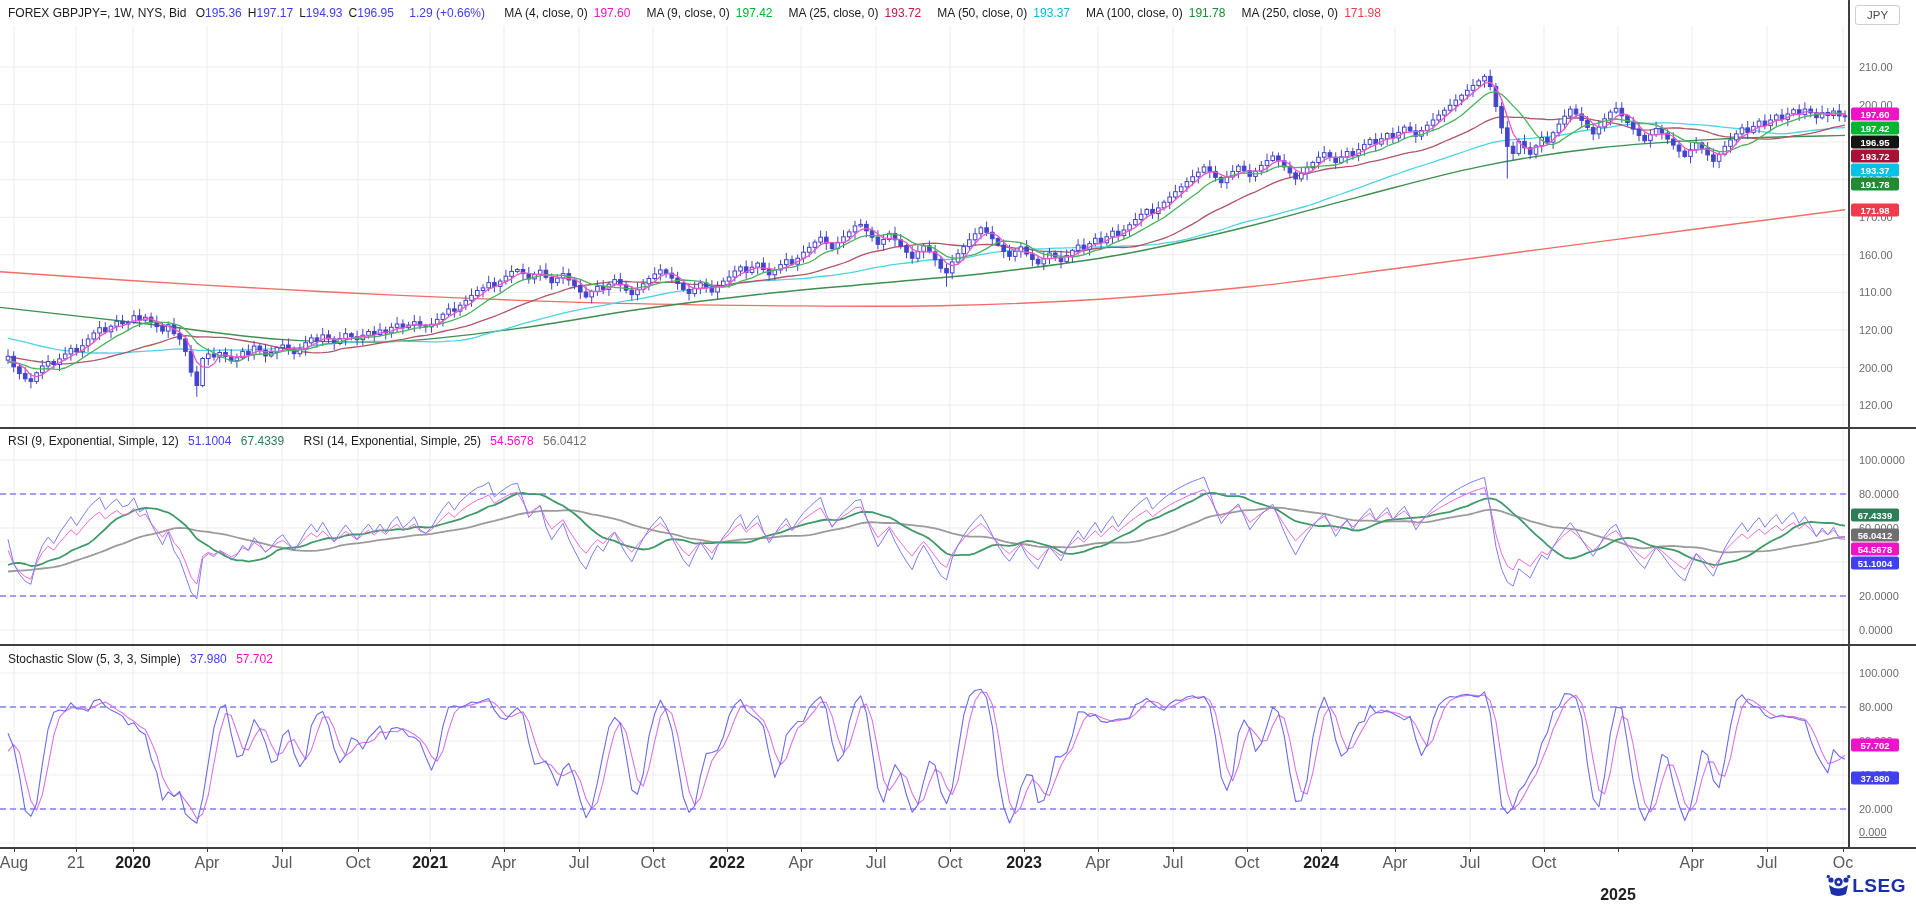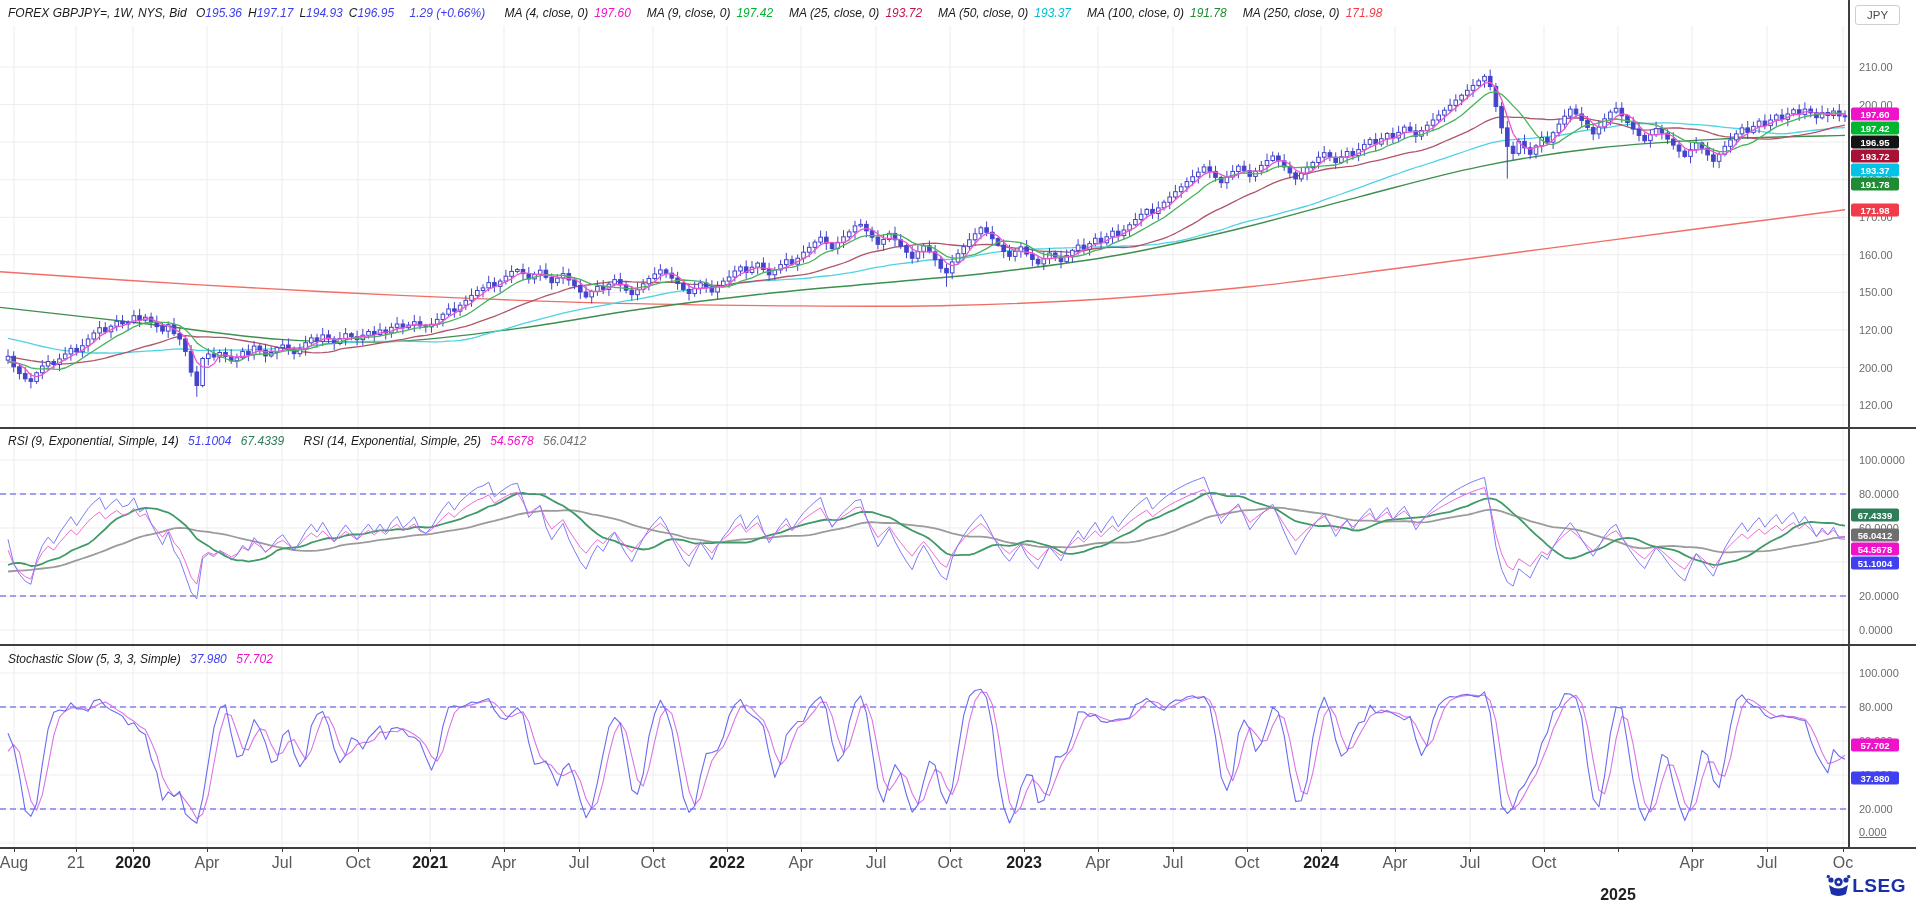--- a/index.html
+++ b/index.html
@@ -1,19 +1,19 @@
 <!DOCTYPE html>
 <html><head>
 <meta charset="utf-8">
 <style>
   html,body{margin:0;padding:0;background:#fff;}
   #app{position:relative;width:1916px;height:905px;background:#fff;overflow:hidden;
        font-family:"Liberation Sans",sans-serif;}
   #plot{position:absolute;left:0;top:0;}
-  .hdr{position:absolute;left:8px;font-size:12px;color:#1b1b1b;white-space:nowrap;z-index:5;font-style:italic;}
+  .hdr{position:absolute;left:8px;font-size:12px;color:#1b1b1b;white-space:nowrap;z-index:5;}
   .hdr span{margin-right:6px;}
   .hdr .gap{margin-right:16px;}
   #main-header{top:6px;}
   #rsi-header{top:434px;}
   #stoch-header{top:652px;}
   .axis{position:absolute;left:1848px;top:0;width:68px;height:848px;background:#fff;
         border-left:2px solid #3e3e3e;z-index:4;}
   .tick{position:absolute;left:9px;font-size:11px;color:#6b6b6b;transform:translateY(-50%);}
   .badge{position:absolute;left:1px;width:48px;height:13px;line-height:13px;font-size:9.5px;
          font-weight:bold;color:#fff;text-align:center;border-radius:2px;
@@ -747,21 +747,21 @@
     </svg>
 
   <div class="hdr" id="main-header">
     <span>FOREX GBPJPY=, 1W, NYS, Bid</span>
     <span id="ohlc"><span><span style="color: rgb(27, 27, 27); margin: 0px;">O</span><span style="color: rgb(61, 61, 240); margin: 0px;">195.36</span></span><span><span style="color: rgb(27, 27, 27); margin: 0px;">H</span><span style="color: rgb(61, 61, 240); margin: 0px;">197.17</span></span><span><span style="color: rgb(27, 27, 27); margin: 0px;">L</span><span style="color: rgb(61, 61, 240); margin: 0px;">194.93</span></span><span><span style="color: rgb(27, 27, 27); margin: 0px;">C</span><span style="color: rgb(61, 61, 240); margin: 0px;">196.95</span></span></span>
     <span id="chg" class="gap" style="color: rgb(61, 61, 240);">1.29 (+0.66%)</span>
     <span id="ma-list"><span>MA (4, close, 0)</span><span class="gap" style="color: rgb(240, 18, 200);">197.60</span><span>MA (9, close, 0)</span><span class="gap" style="color: rgb(0, 181, 47);">197.42</span><span>MA (25, close, 0)</span><span class="gap" style="color: rgb(196, 20, 74);">193.72</span><span>MA (50, close, 0)</span><span class="gap" style="color: rgb(0, 188, 217);">193.37</span><span>MA (100, close, 0)</span><span class="gap" style="color: rgb(31, 139, 51);">191.78</span><span>MA (250, close, 0)</span><span class="gap" style="color: rgb(242, 59, 74);">171.98</span></span>
   </div>
 
   <div class="hdr" id="rsi-header">
-    <span>RSI (9, Exponential, Simple, 14)</span>
+    <span>RSI (9, Exponential, Simple, 12)</span>
     <span id="rsi-v1" style="color: rgb(64, 64, 240);">51.1004</span>
     <span id="rsi-v2" class="gap" style="color: rgb(46, 125, 89);">67.4339</span>
     <span>RSI (14, Exponential, Simple, 25)</span>
     <span id="rsi-v3" style="color: rgb(240, 18, 200);">54.5678</span>
     <span id="rsi-v4" style="color: rgb(111, 111, 111);">56.0412</span>
   </div>
 
   <div class="hdr" id="stoch-header">
     <span>Stochastic Slow (5, 3, 3, Simple)</span>
     <span id="st-v1" style="color: rgb(64, 64, 240);">37.980</span>
@@ -769,21 +769,21 @@
   </div>
 
   <div class="axis" id="axis-col">
     <div id="jpy-chip">JPY</div>
   <div class="tick" style="top: 67px;">210.00</div>
       <div class="tick" style="top: 104.6px;">200.00</div>
       <div class="tick" style="top: 142.1px;">190.00</div>
       <div class="tick" style="top: 179.7px;">180.00</div>
       <div class="tick" style="top: 217.3px;">170.00</div>
       <div class="tick" style="top: 254.8px;">160.00</div>
-      <div class="tick" style="top: 292.4px;">150.00</div>
+      <div class="tick" style="top: 292.4px;">110.00</div>
       <div class="tick" style="top: 330px;">120.00</div>
       <div class="tick" style="top: 367.5px;">200.00</div>
       <div class="tick" style="top: 405.1px;">120.00</div>
       <div class="tick" style="top: 460px;">100.0000</div>
       <div class="tick" style="top: 494px;">80.0000</div>
       <div class="tick" style="top: 528px;">60.0000</div>
       <div class="tick" style="top: 562px;">40.0000</div>
       <div class="tick" style="top: 596px;">20.0000</div>
       <div class="tick" style="top: 630px;">0.0000</div>
       <div class="tick" style="top: 673px;">100.000</div>

